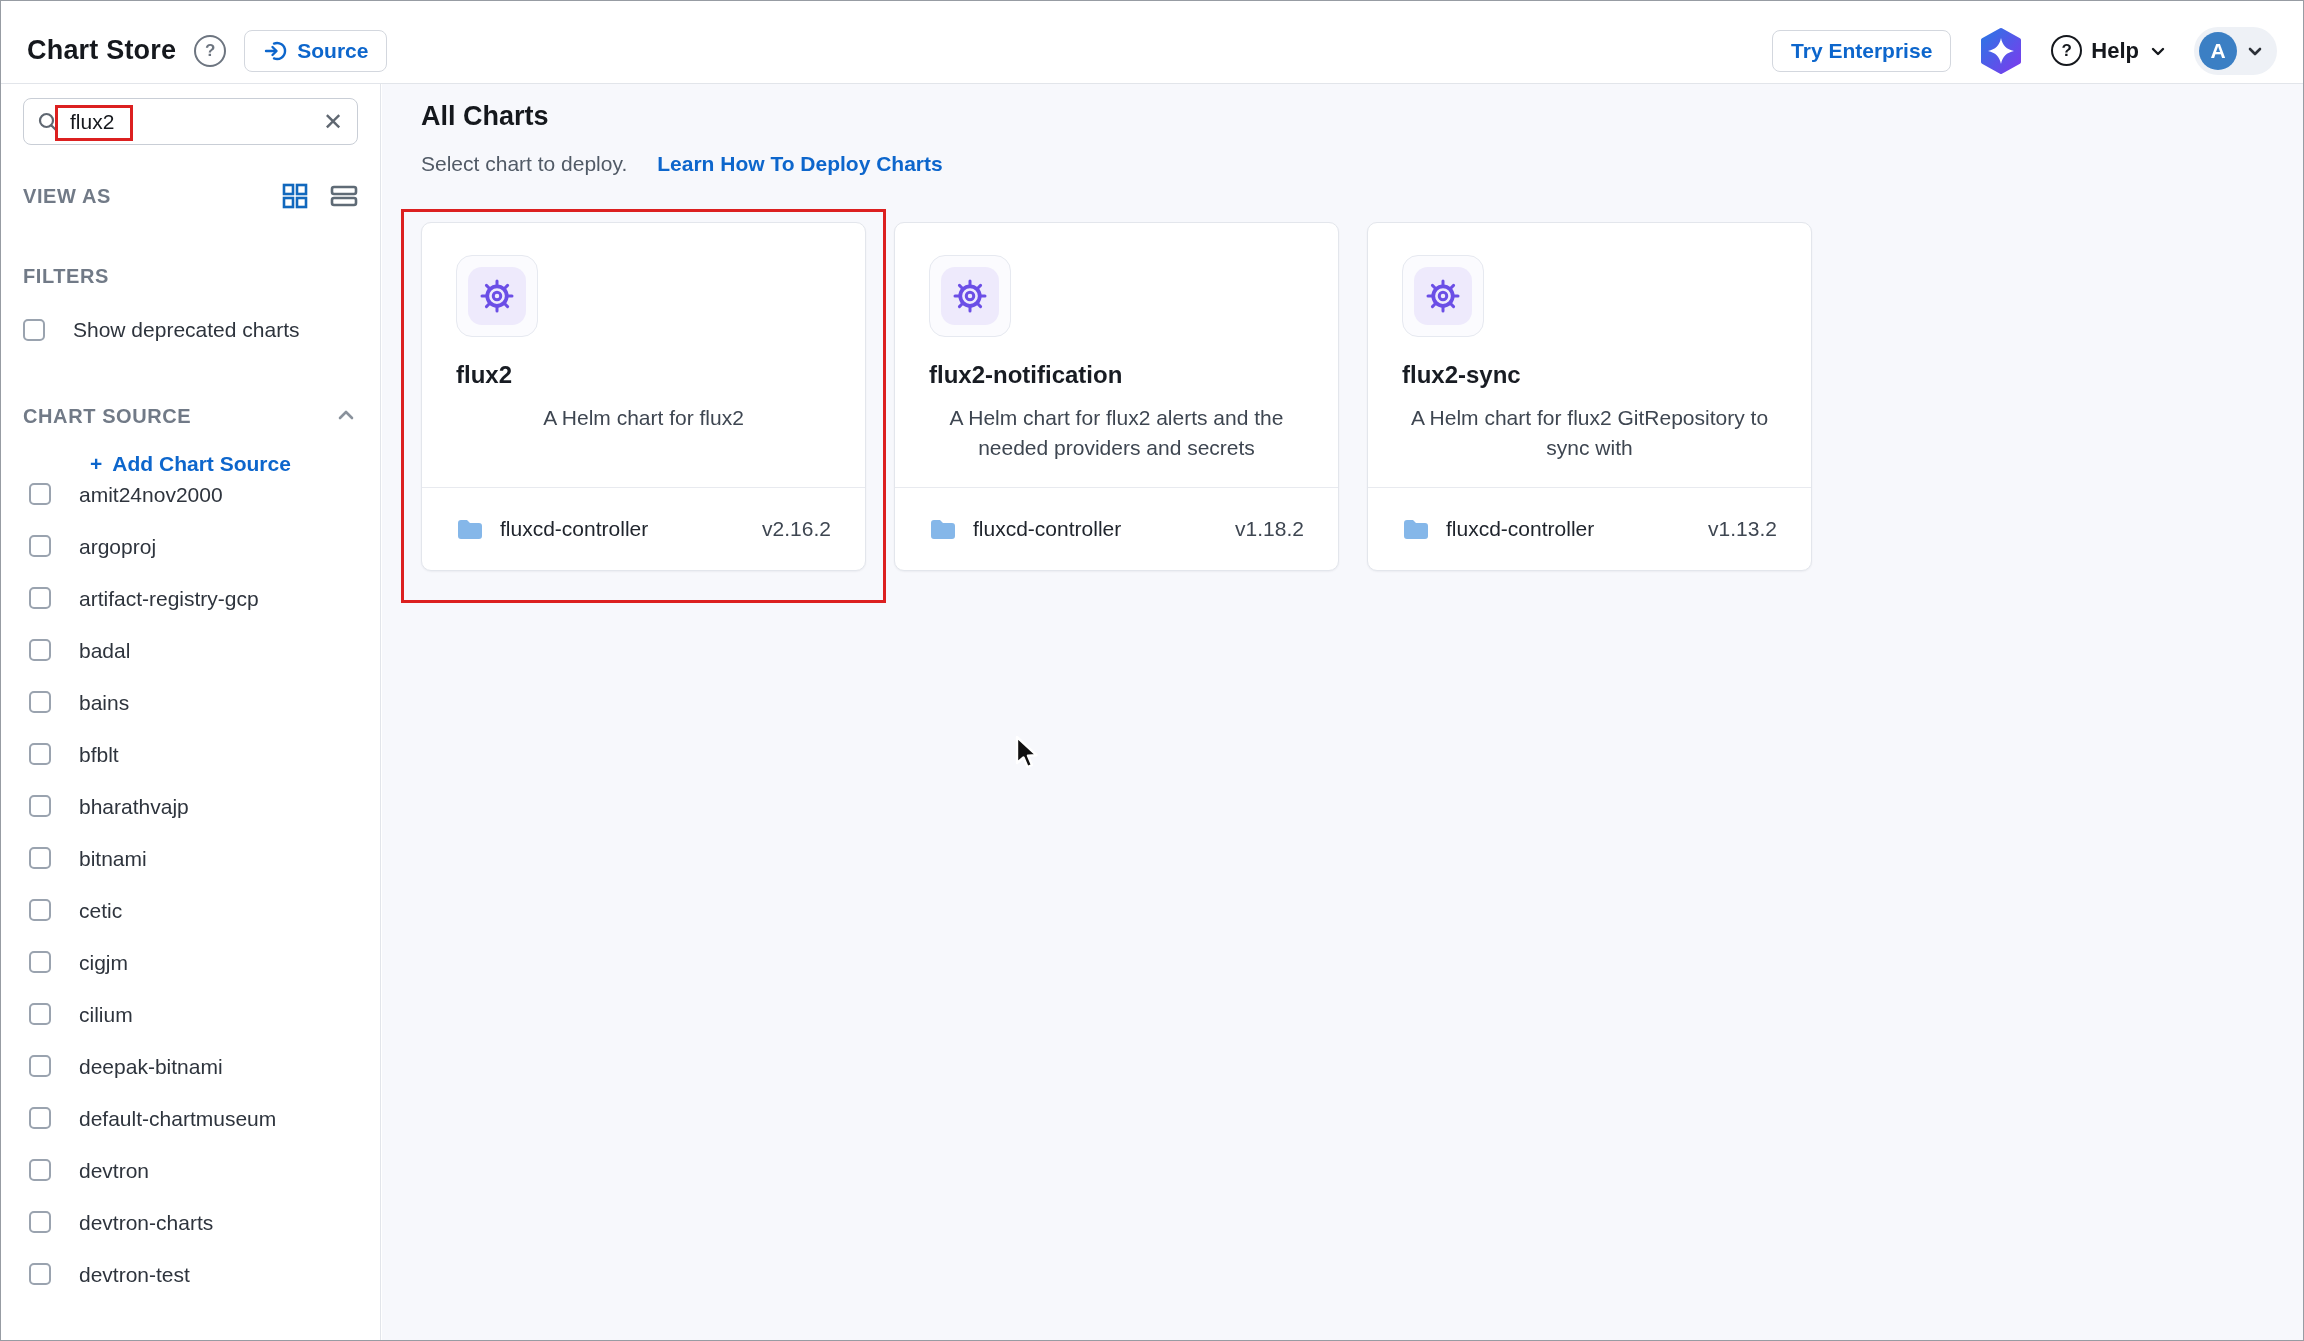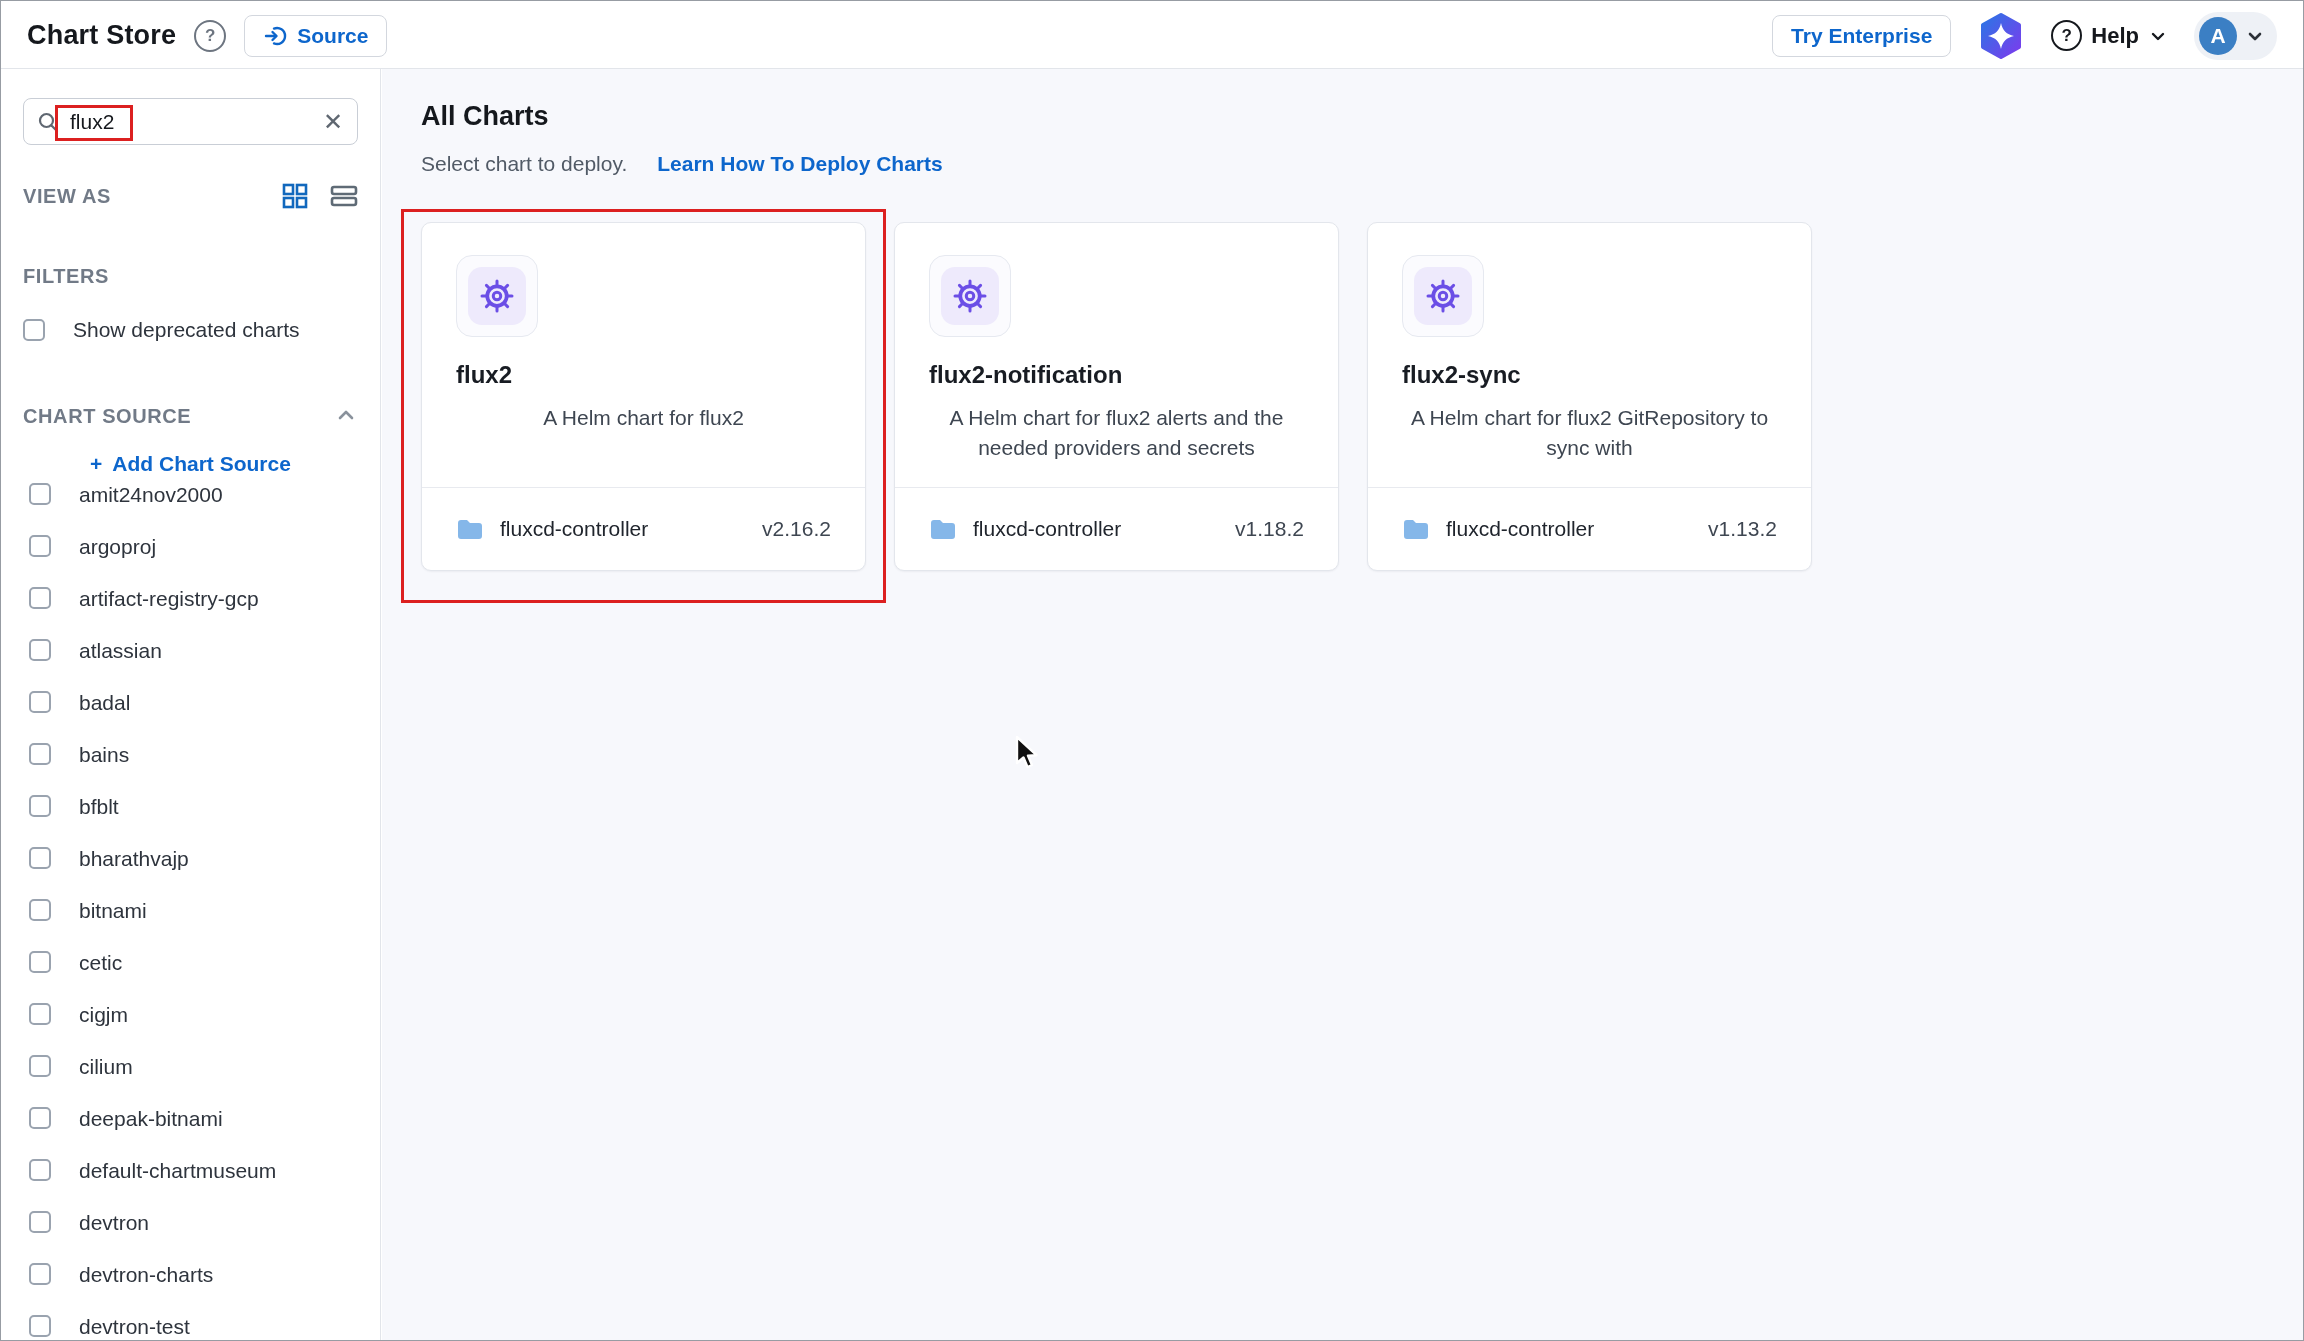--- a/index.html
+++ b/index.html
@@ -2,21 +2,21 @@
 <html><head>
 <meta charset="utf-8">
 <style>
   html,body{margin:0;padding:0;}
   body{
     width:2304px;height:1341px;position:relative;overflow:hidden;
     background:#ffffff;font-family:"Liberation Sans",sans-serif;color:#1f242e;
     box-sizing:border-box;border:1px solid #979ca3;
   }
   
-  .app-header{position:absolute;top:2px;left:0;right:0;height:66px;background:#fff;
+  .app-header{position:absolute;top:17px;left:0;right:0;height:66px;background:#fff;
     border-bottom:1px solid #e2e5ea;display:flex;align-items:center;padding:0 26px;box-sizing:border-box;z-index:6;}
   .hl{display:flex;align-items:center;gap:18px;}
   .app-title{font-size:27px;font-weight:700;color:#15181d;letter-spacing:.2px;}
   .q-ring{width:28px;height:28px;border:2px solid #6d7580;border-radius:50%;color:#6d7580;
     font-size:17px;font-weight:700;display:flex;align-items:center;justify-content:center;}
   .btn{display:flex;align-items:center;gap:10px;background:#fff;border:1px solid #d3d7de;
     border-radius:8px;padding:8px 18px;font-size:21px;font-weight:700;color:#0d66cc;cursor:pointer;}
   .spacer{flex:1;}
   .hr{display:flex;align-items:center;gap:26px;justify-content:space-between;}
   .help-group{display:flex;align-items:center;gap:9px;color:#15181d;font-size:22px;font-weight:700;}
@@ -176,24 +176,20 @@
       <div class="source-row">
         <span class="checkbox"></span>
         <span class="source-label">argoproj</span>
       </div>
       <div class="source-row">
         <span class="checkbox"></span>
         <span class="source-label">artifact-registry-gcp</span>
       </div>
       <div class="source-row">
         <span class="checkbox"></span>
-        <span class="source-label">atlassian</span>
-      </div>
-      <div class="source-row">
-        <span class="checkbox"></span>
         <span class="source-label">badal</span>
       </div>
       <div class="source-row">
         <span class="checkbox"></span>
         <span class="source-label">bains</span>
       </div>
       <div class="source-row">
         <span class="checkbox"></span>
         <span class="source-label">bfblt</span>
       </div>

